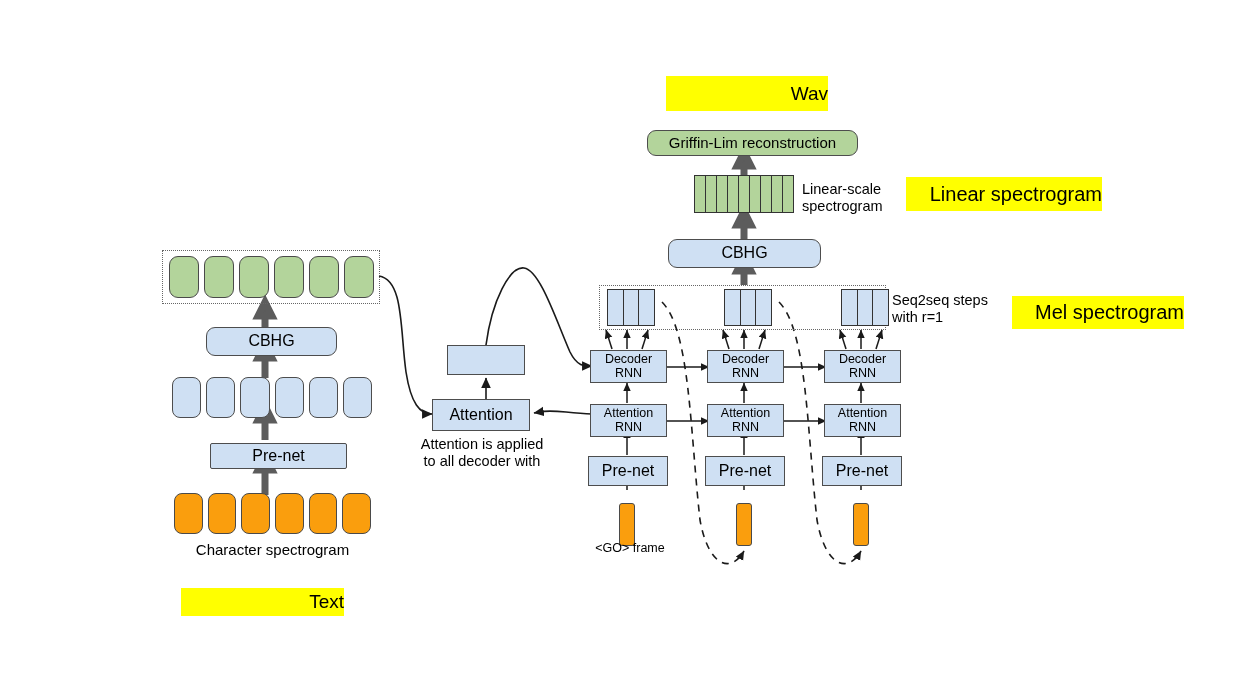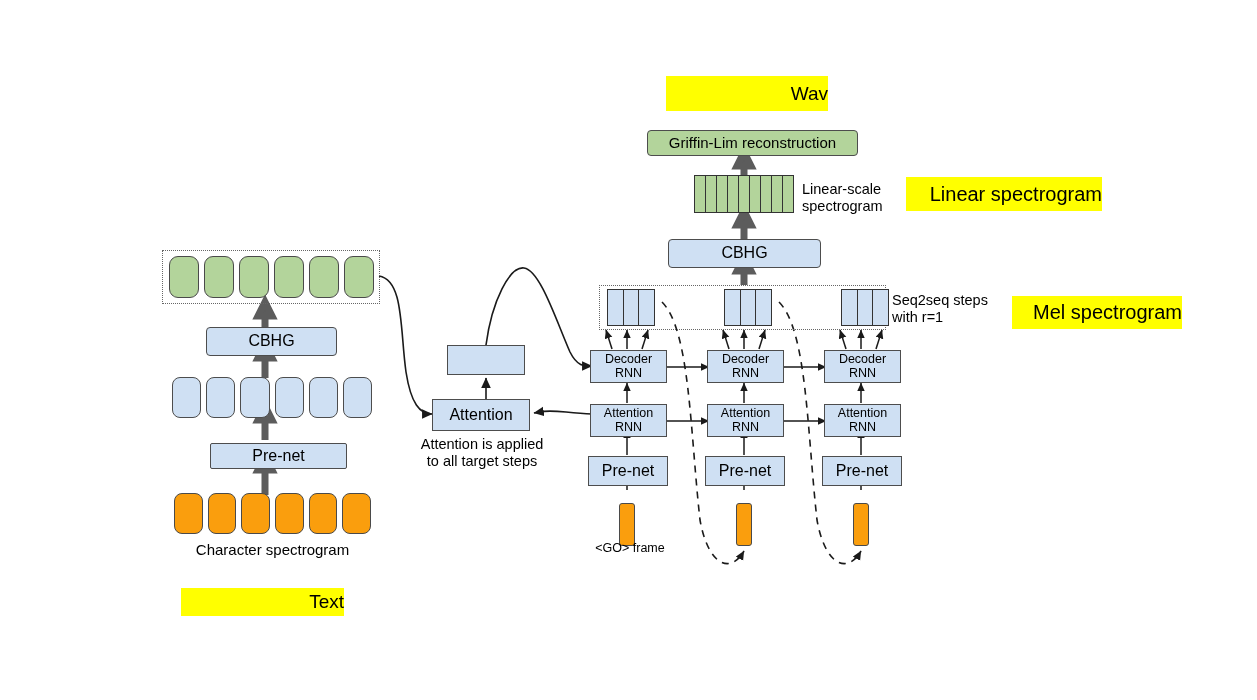--- a/index.html
+++ b/index.html
@@ -40,21 +40,21 @@
     display: flex;
     align-items: center;
     justify-content: center;
     text-align: center;
     box-sizing: border-box;
     line-height: 1.05;
   }
   .box.green {
     background: #b3d49b;
   }
-  .box.rounded { border-radius: 4px; }
+  .box.rounded { border-radius: 9px; }
   .box.sq { border-radius: 0px; }
 
   .cellblue {
     background: #cfe0f3;
     border: 1.6px solid #4d4d4d;
     border-radius: 8px;
     box-sizing: border-box;
   }
   .cellgreen {
     background: #b3d49b;
@@ -210,21 +210,21 @@
   </svg>
 
   <div class="abs hl" style="left:666px; top:76px; width:162px; height:35px;">
     <span>Wav</span>
   </div>
 
   <div class="abs hl big" style="left:906px; top:177px; width:196px; height:34px;">
     <span>Linear spectrogram</span>
   </div>
 
-  <div class="abs hl big" style="left:1012px; top:296px; width:170px; height:33px;">
+  <div class="abs hl big" style="left:1012px; top:296px; width:131px; height:33px;padding-left:41px;">
     <span>Mel spectrogram</span>
   </div>
 
   <div class="abs hl" style="left:181px; top:588px; width:163px; height:28px;">
     <span>Text</span>
   </div>
 
   <div class="abs box green rounded" style="left:647px; top:130px; width:211px; height:26px; font-size:15px;">
     <span>Griffin-Lim reconstruction</span>
   </div>
@@ -328,21 +328,21 @@
   <div class="abs box sq" style="left:447px; top:345px; width:78px; height:30px;">
     <span></span>
   </div>
 
   <div class="abs box sq" style="left:432px; top:399px; width:98px; height:32px; font-size:16px;">
     <span>Attention</span>
   </div>
 
   <div class="abs lbl c" style="left:418px; top:436px; width:128px;">
     <div>Attention is applied</div>
-    <div>to all target steps</div>
+    <div>to all decoder with</div>
   </div>
 
   <div class="abs dotted" style="left:162px; top:250px; width:218px; height:54px;"></div>
   <div class="abs" id="encoder-out-row" style="left:169px; top:256px; width:205px; height:42px; display:flex; gap:5px;">
       <div class="cellgreen" style="flex: 1 1 0px;"></div>
       <div class="cellgreen" style="flex: 1 1 0px;"></div>
       <div class="cellgreen" style="flex: 1 1 0px;"></div>
       <div class="cellgreen" style="flex: 1 1 0px;"></div>
       <div class="cellgreen" style="flex: 1 1 0px;"></div>
       <div class="cellgreen" style="flex: 1 1 0px;"></div>

